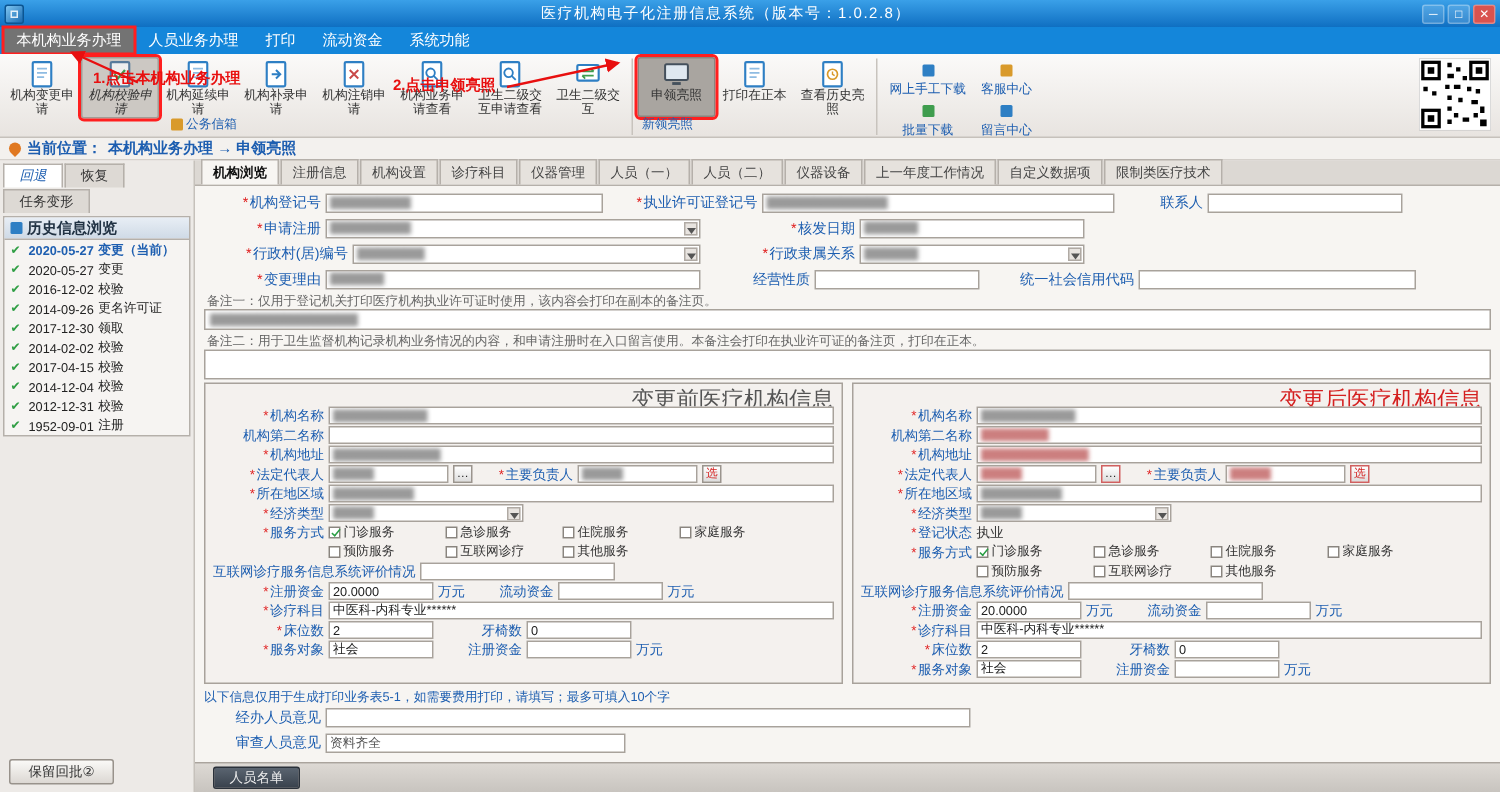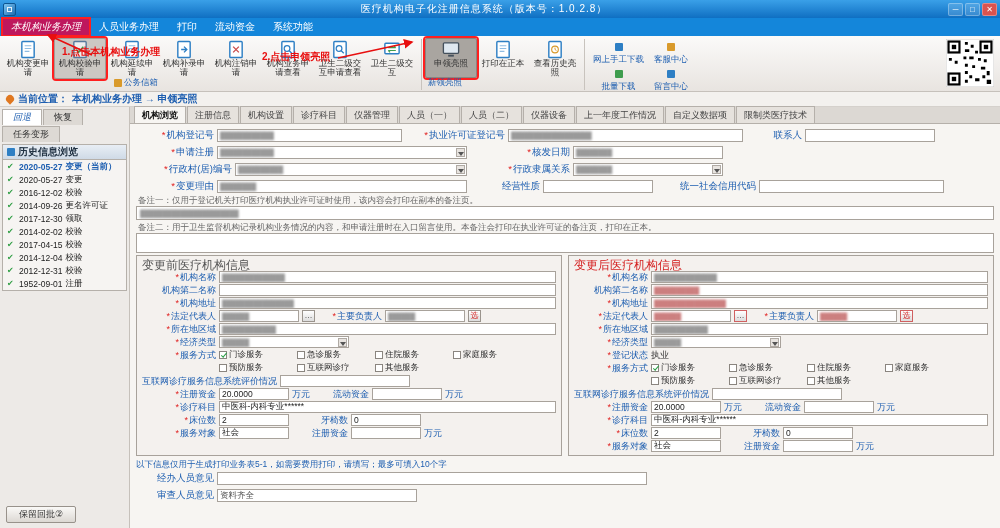--- a/index.html
+++ b/index.html
@@ -11,27 +11,27 @@
 .app-icon{width:13px;height:13px;border-radius:2px;background:linear-gradient(135deg,#7ec6f2,#1a6ab0);border:1px solid #0c5591;margin-right:4px;position:relative;flex:none;}
 .app-icon::after{content:"";position:absolute;inset:3px;border:1px solid rgba(255,255,255,.85);}
 .win-title{flex:1;text-align:center;font-size:10px;letter-spacing:1px;}
 .win-controls{display:flex;gap:2px;}
 .win-controls span{width:15px;height:13px;line-height:12px;text-align:center;font-size:8px;background:rgba(255,255,255,.15);border:1px solid rgba(255,255,255,.3);border-radius:2px;}
 .win-controls .close{background:#d9534f;}
 
 
 .menubar{height:18px;background:#1486da;display:flex;align-items:center;color:#fff;padding-left:2px;}
 .menu-item{height:18px;display:flex;align-items:center;padding:0 9px;font-size:10px;}
-.menu-item.hl{background:#be185d;outline:2px solid #ff1f1f;outline-offset:-1px;font-style:italic;}
+.menu-item.hl{background:#737373;outline:2px solid #ff1f1f;outline-offset:-1px;}
 
 
 .toolbar{height:56px;background:linear-gradient(180deg,#fbfaf9,#e8e4e0);border-bottom:1px solid #c6c1bb;display:flex;align-items:flex-start;padding:2px 0 0 2px;position:relative;}
 .tbtn{width:52px;min-height:40px;display:flex;flex-direction:column;align-items:center;padding-top:1px;font-size:8.5px;line-height:1.1;text-align:center;color:#333;border:1px solid transparent;border-radius:2px;}
 .tbtn .ticon{width:20px;height:19px;flex:none;}
-.tbtn.pressed{background:#ccc8c3;border-color:#a29c95;}
+.tbtn.pressed{background:#ccc8c3;border-color:#a29c95;font-style:italic;}
 .tbtn.dark{background:#a9a5a0;border-color:#8a857f;}
 .redboxed{outline:2px solid #ff1f1f;}
 .tsep{width:1px;align-self:stretch;background:#c8c3bd;margin:1px 3px;}
 .tsub{position:absolute;font-size:8.5px;color:#1d5eb0;display:flex;align-items:center;gap:2px;}
 .mini-ic{width:8px;height:8px;background:#2e7fc4;border-radius:1px;display:inline-block;flex:none;}
 .mini-ic.gold{background:#d99a2b;}
 .mini-ic.green{background:#3f9d4e;}
 .tstack{display:flex;flex-direction:column;gap:4px;padding-top:5px;margin:0 5px;}
 .tstack-item{display:flex;align-items:center;gap:3px;font-size:8.5px;color:#1d5eb0;flex-direction:column;}
 .qr{position:absolute;right:6px;top:3px;width:48px;height:48px;}
@@ -71,21 +71,21 @@
 .combo{padding-right:12px;}
 .drop{position:absolute;right:1px;top:1px;width:9px;height:9px;background:#e8e4e0;border:1px solid #b0aaa4;}
 .drop::after{content:"";position:absolute;left:1px;top:3px;border:3px solid transparent;border-top:4px solid #555;}
 .redact{filter:blur(1.3px);color:#9a9a9a;font-size:7px;letter-spacing:-.5px;white-space:nowrap;}
 .redact.red{color:#cc7f7f;}
 .notetext{font-size:8.5px;color:#666;height:11px;display:flex;align-items:center;padding-left:2px;white-space:nowrap;overflow:hidden;}
 .notebox{border:1px solid #a8a29b;background:#fff;margin-bottom:2px;display:flex;align-items:center;padding:0 3px;overflow:hidden;}
 
 .panels{display:flex;gap:6px;margin-top:2px;}
 .panel{flex:1;border:1px solid #a8a29b;background:#f4f1ee;padding:1px 5px 3px;min-width:0;}
-.panel-title{text-align:left;font-size:12px;color:#555;height:13px;}
+.panel-title{text-align:right;font-size:15px;color:#555;height:13px;}
 .panel.after .panel-title{color:#d42020;}
 .prow{display:flex;align-items:center;height:12px;gap:3px;margin-top:1px;}
 .prow.svc{height:auto;align-items:flex-start;}
 .plabel{width:74px;text-align:right;color:#1d5eb0;font-size:9px;white-space:nowrap;flex:none;}
 .plabel.auto{width:auto;}
 .panel .inp{height:12px;}
 .mini{width:13px;height:12px;border:1px solid #9a948d;background:linear-gradient(#fff,#ddd);font-size:8px;line-height:10px;text-align:center;flex:none;}
 .mini.pick{color:#d42020;}
 .panel.after .mini{border-color:#d06060;}
 .cbwrap{display:flex;flex-direction:column;gap:1px;flex:1;min-width:0;}
@@ -661,14 +661,17 @@
         <span class="inp w430"></span>
       </div>
       <div class="frow">
         <span class="flabel lw78">审查人员意见</span>
         <span class="inp w200">
             <span style="color:#555;">资料齐全</span>
           </span>
       </div>
     </div>
 
+    <div class="bottombar">
+      <div class="dark-btn">人员名单</div>
+    </div>
   </div>
 </div>
 
 </body></html>

